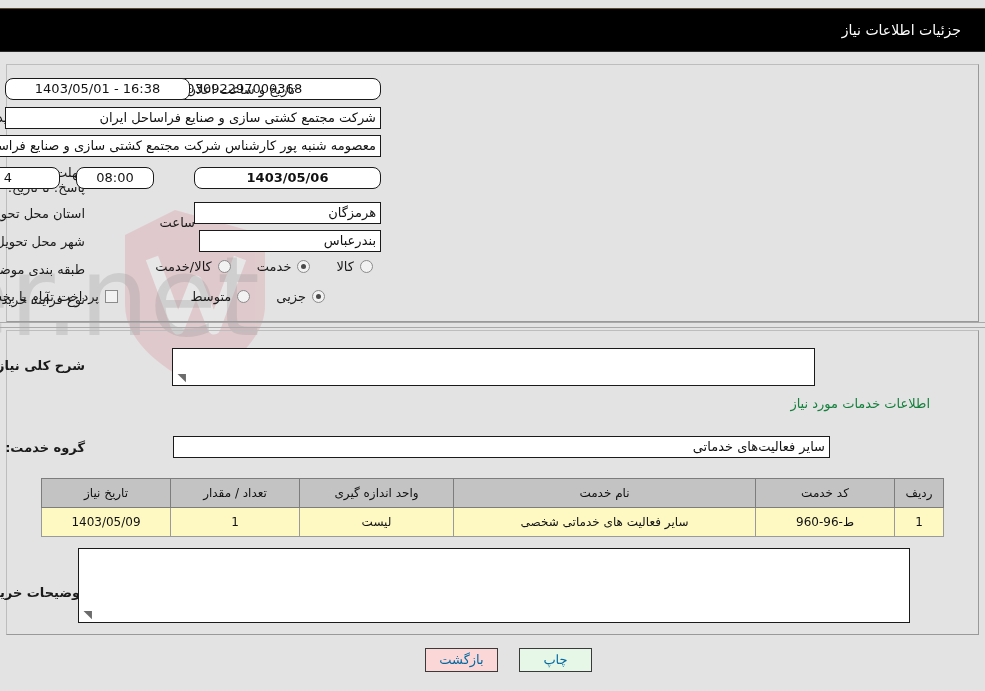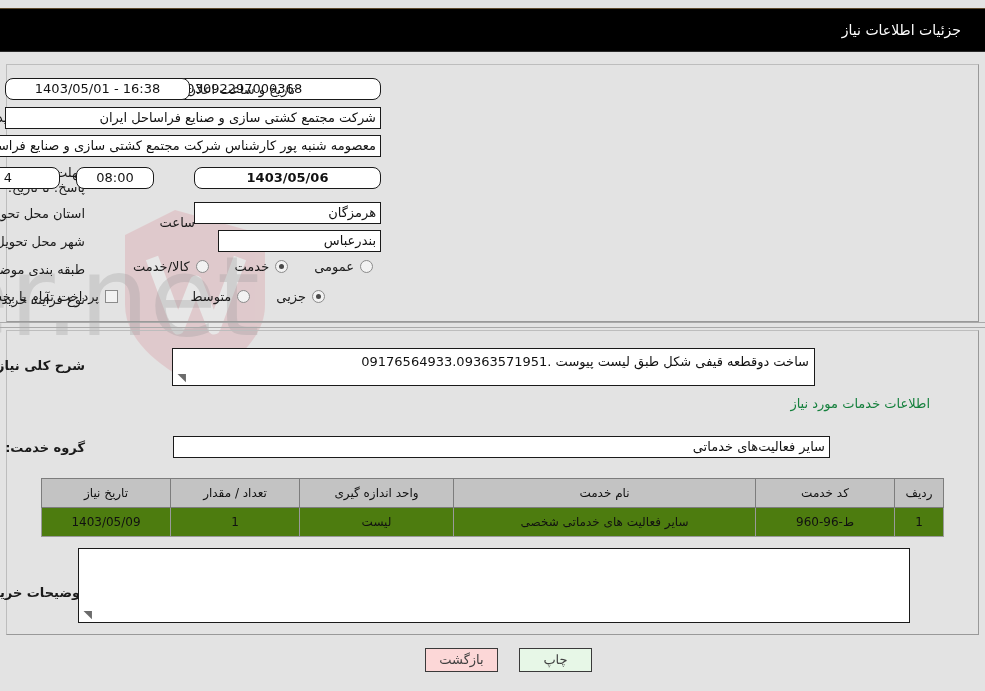--- a/index.html
+++ b/index.html
@@ -185,41 +185,41 @@
   #svc-table th {
     background: #c3c3c3;
     border: 1px solid #7d7d7d;
     font-weight: normal;
     font-size: 12px;
     height: 28px;
     color: #111;
     padding: 0 4px;
   }
   #svc-table td {
-    background: #4d7c0f;
+    background: #fef9c3;
     border: 1px solid #9a9a9a;
     height: 28px;
     text-align: center;
     font-size: 12px;
     color: #111;
     padding: 0 4px;
   }
 
   
   .btn {
     position: absolute;
     box-sizing: border-box;
     border: 1px solid #3a3a3a;
     font-size: 13px;
     height: 24px;
     line-height: 22px;
     text-align: center;
     z-index: 3;
     cursor: pointer;
-    color: #404040;
+    color: #0369a1;
     font-family: inherit;
     padding: 0;
   }
   #btn-print  { left: 519px; top: 648px; width: 73px; background: #e7f7e7; font-family: Liberation Serif, serif; }
   #btn-back   { left: 425px; top: 648px; width: 73px; background: #fcd7d7; }
 </style>
 </head>
 <body>
 
 <svg id="watermark" viewBox="0 0 985 200" xmlns="http://www.w3.org/2000/svg">
@@ -252,27 +252,27 @@
 
 <div class="box center" style="right:604px; top:167px; width:187px;font-weight:bold;">1403/05/06</div>
 <div class="lbl" style="right:790px; top:171px;margin-top:44px;">ساعت</div>
 <div class="box center" style="right:831px; top:167px; width:78px;">08:00</div>
 <div class="box center" style="right:925px; top:167px; width:104px;">4</div>
 
 <div class="lbl" style="right:900px; top:206px;">استان محل تحویل:</div>
 <div class="box right" style="right:604px; top:202px; width:187px;">هرمزگان</div>
 
 <div class="lbl" style="right:900px; top:234px;">شهر محل تحویل:</div>
-<div class="box right" style="right:604px; top:230px; width:163px;">بندرعباس</div>
+<div class="box right" style="right:604px; top:230px; width:182px;">بندرعباس</div>
 
 <div class="lbl" style="right:900px; top:262px;">طبقه بندی موضوعی:</div>
 <div class="radio-wrap" id="category-radios" style="right:612px; top:259px;">
     <div class="radio-item">
       <span class="radio-dot"></span>
-      <span class="radio-lbl">عمومی</span>
+      <span class="radio-lbl">کالا</span>
     </div>
     <div class="radio-item">
       <span class="radio-dot sel"></span>
       <span class="radio-lbl">خدمت</span>
     </div>
     <div class="radio-item">
       <span class="radio-dot"></span>
       <span class="radio-lbl">کالا/خدمت</span>
     </div>
   </div>
@@ -289,21 +289,20 @@
     </div>
   </div>
 
 <div class="radio-wrap" style="right:867px; top:289px;">
   <span class="chk" id="treasury-chk"></span>
   <span class="radio-lbl">پرداخت تمام یا بخشی از مبلغ خرید،از محل "اسناد خزانه اسلامی" خواهد بود.</span>
 </div>
 
 <div class="lbl bold" style="right:900px; top:358px;">شرح کلی نیاز:</div>
 <div class="ta" style="right:170px; top:348px; left:172px; height:38px;">
-  <span>ساخت دوقطعه قیفی شکل طبق لیست پیوست .09176564933.09363571951</span>
   <span class="grip">◥</span>
 </div>
 
 <div class="hline" style="left:0; top:322px; width:985px;"></div>
 <div class="hline" style="left:0; top:327px; width:985px;"></div>
 
 <div class="panel" id="panel-mid"></div>
 
 <div class="sec-head" style="right:55px; top:396px;">اطلاعات خدمات مورد نیاز</div>
 

